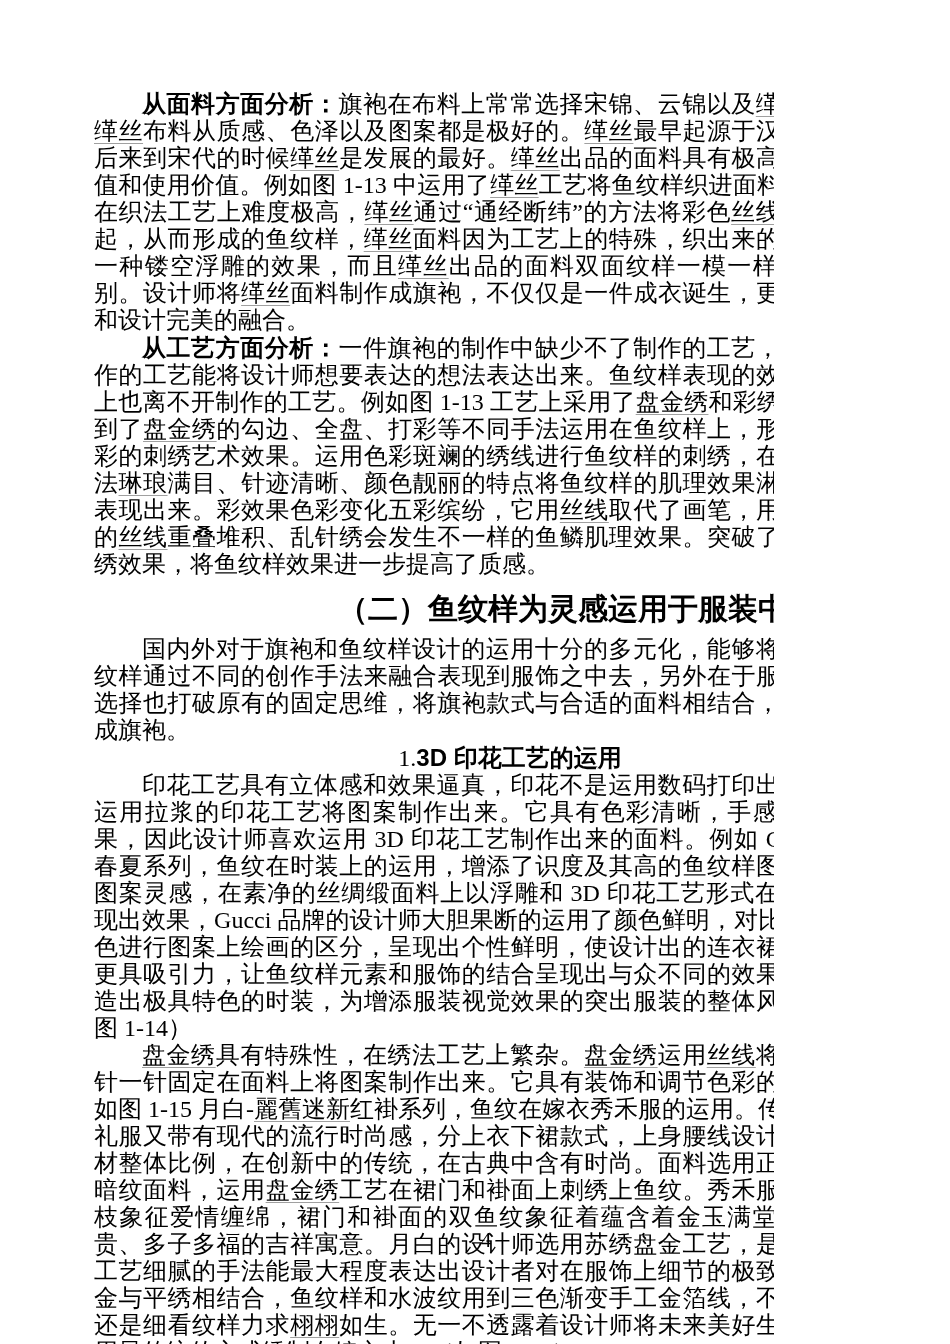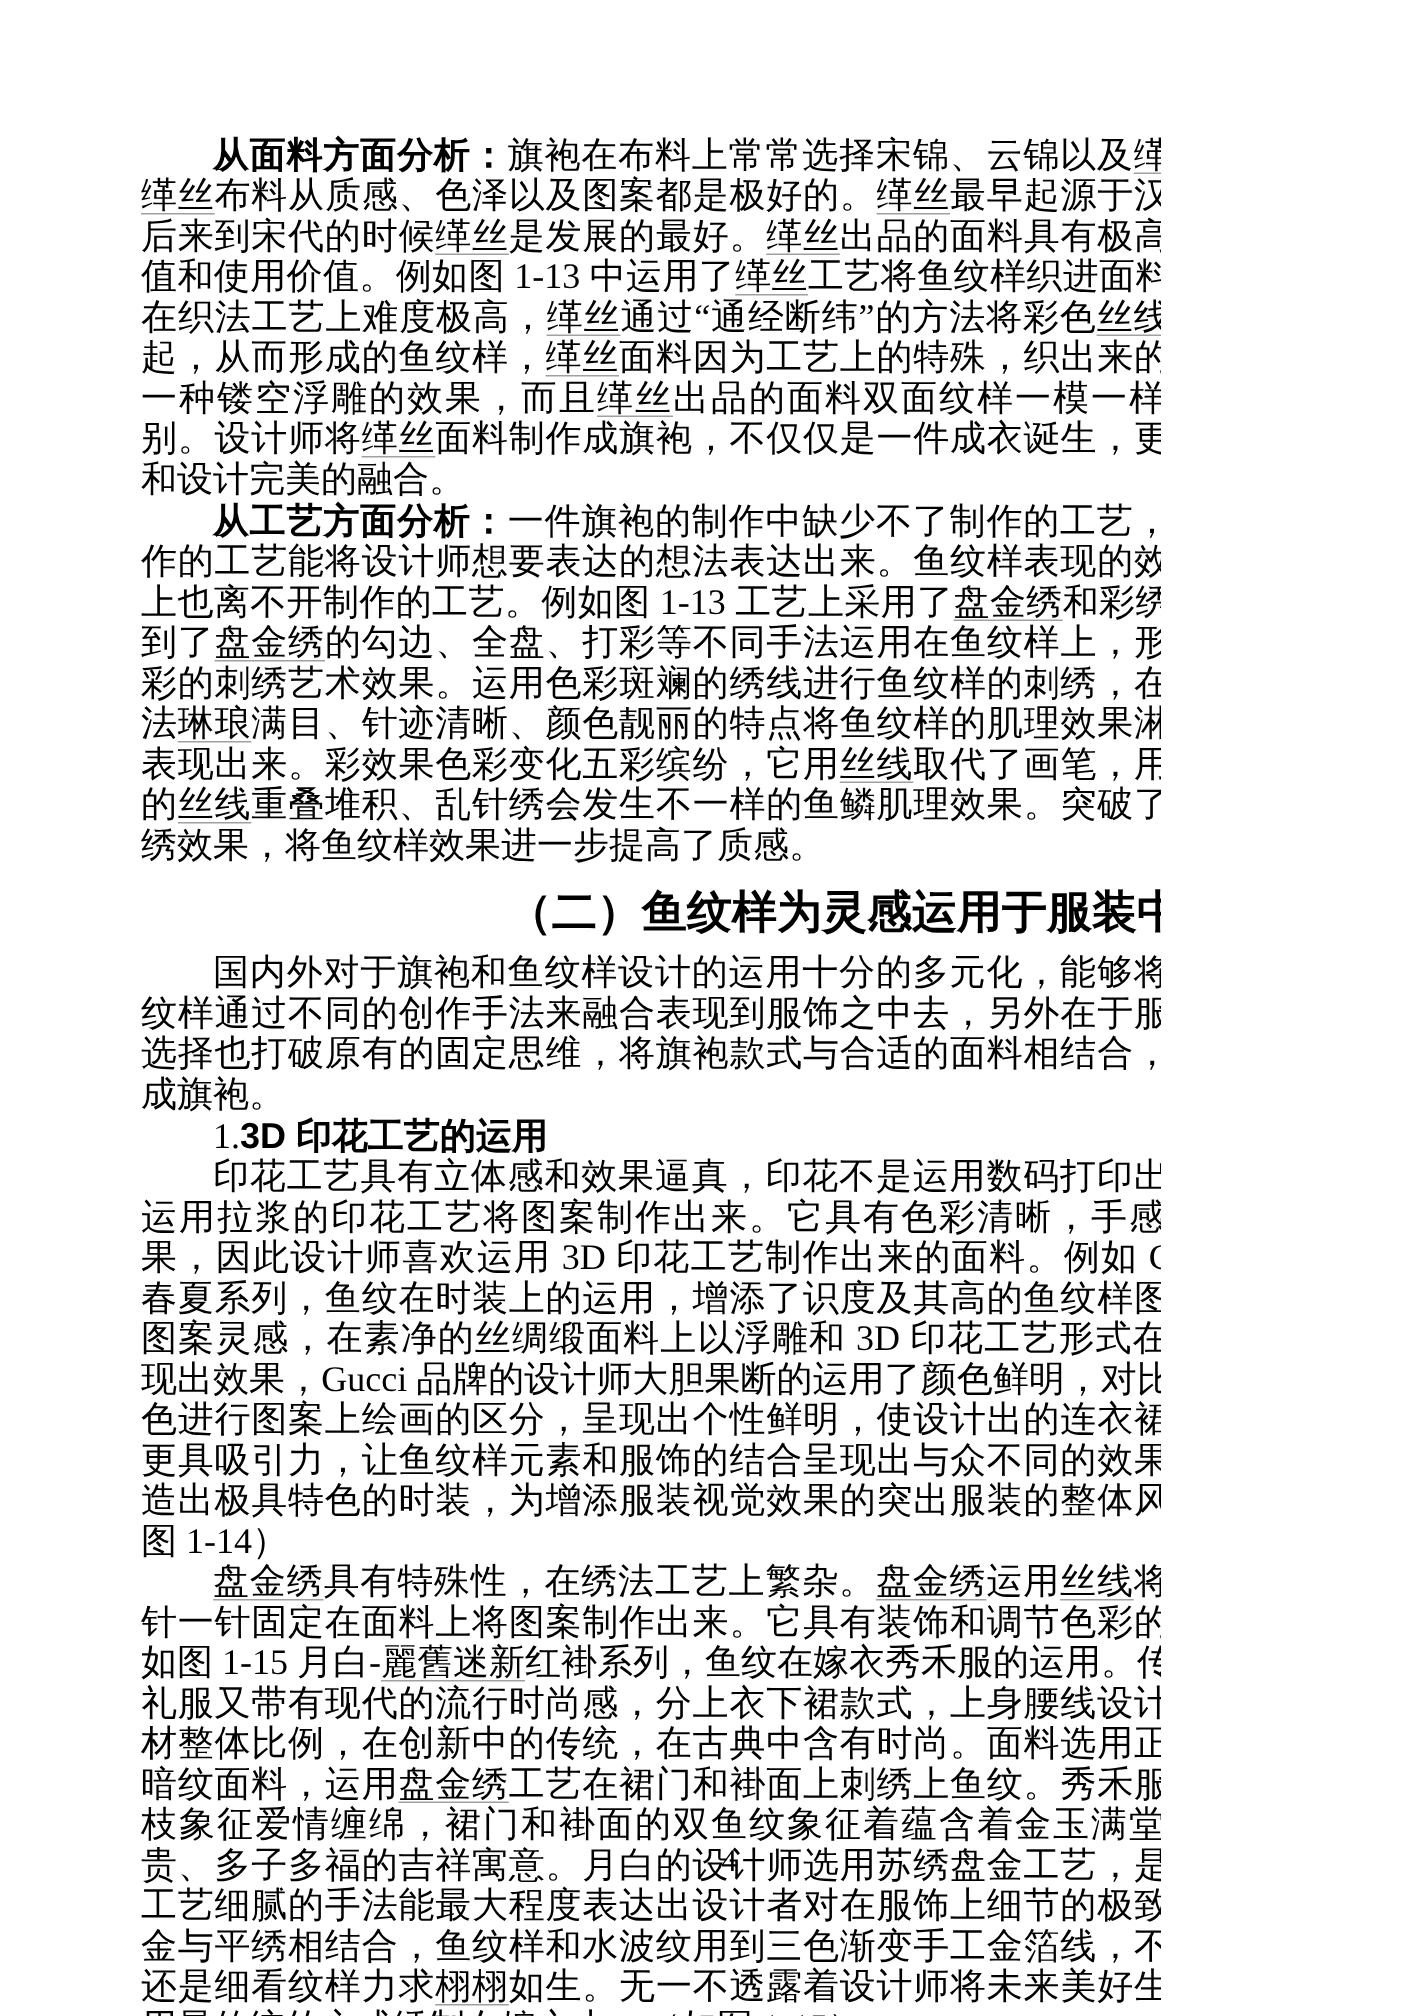--- a/index.html
+++ b/index.html
@@ -39,21 +39,21 @@
     font-weight: bold;
     font-size: 30px;
     line-height: 34px;
     margin: 14px 0 10px 8px;
     text-align: right;
     text-indent: 0;
   }
   p.h2 {
     margin: 0;
     text-indent: 48px;
-    text-align: left;
+    text-align: center;
   }
   .h2-num {
     font-family: "Liberation Serif", serif;
     font-weight: normal;
   }
   .h2-text {
     font-family: "Liberation Sans", sans-serif;
     font-weight: bold;
   }
   .proof-u {

